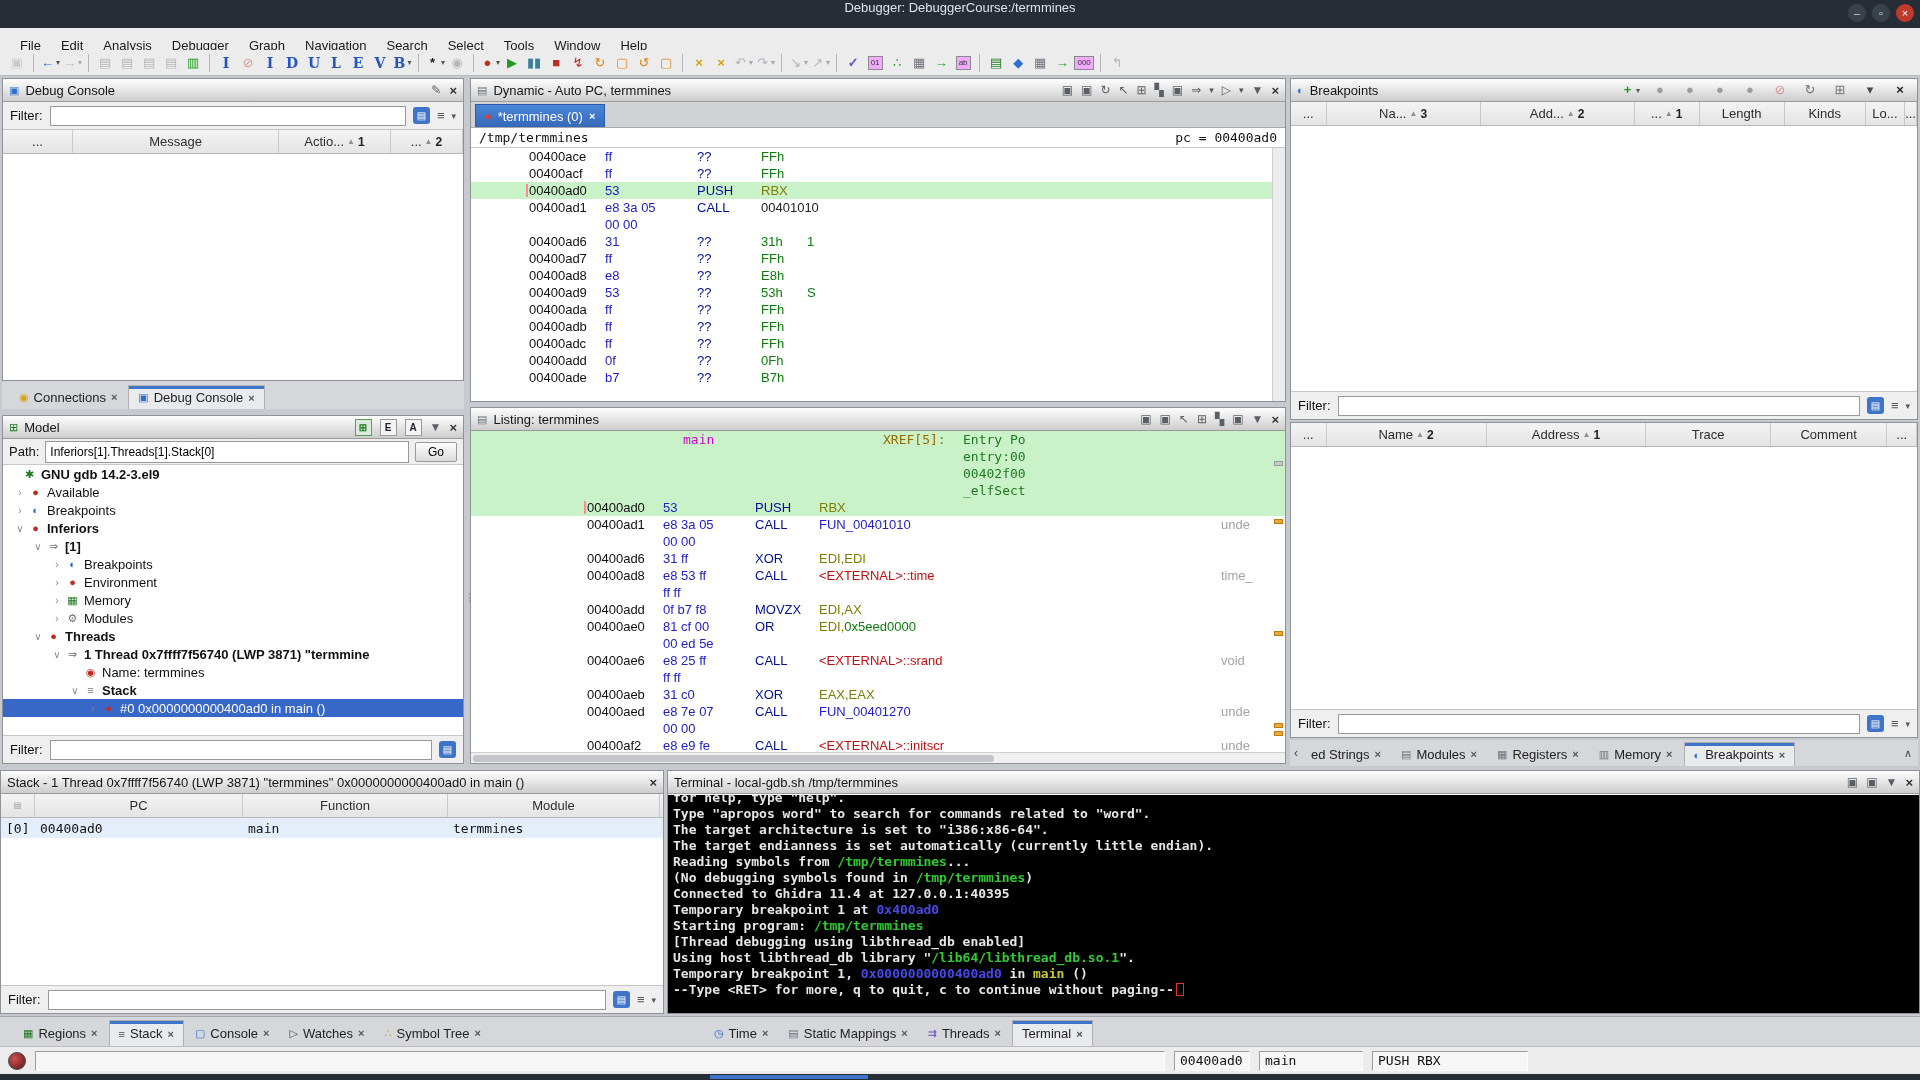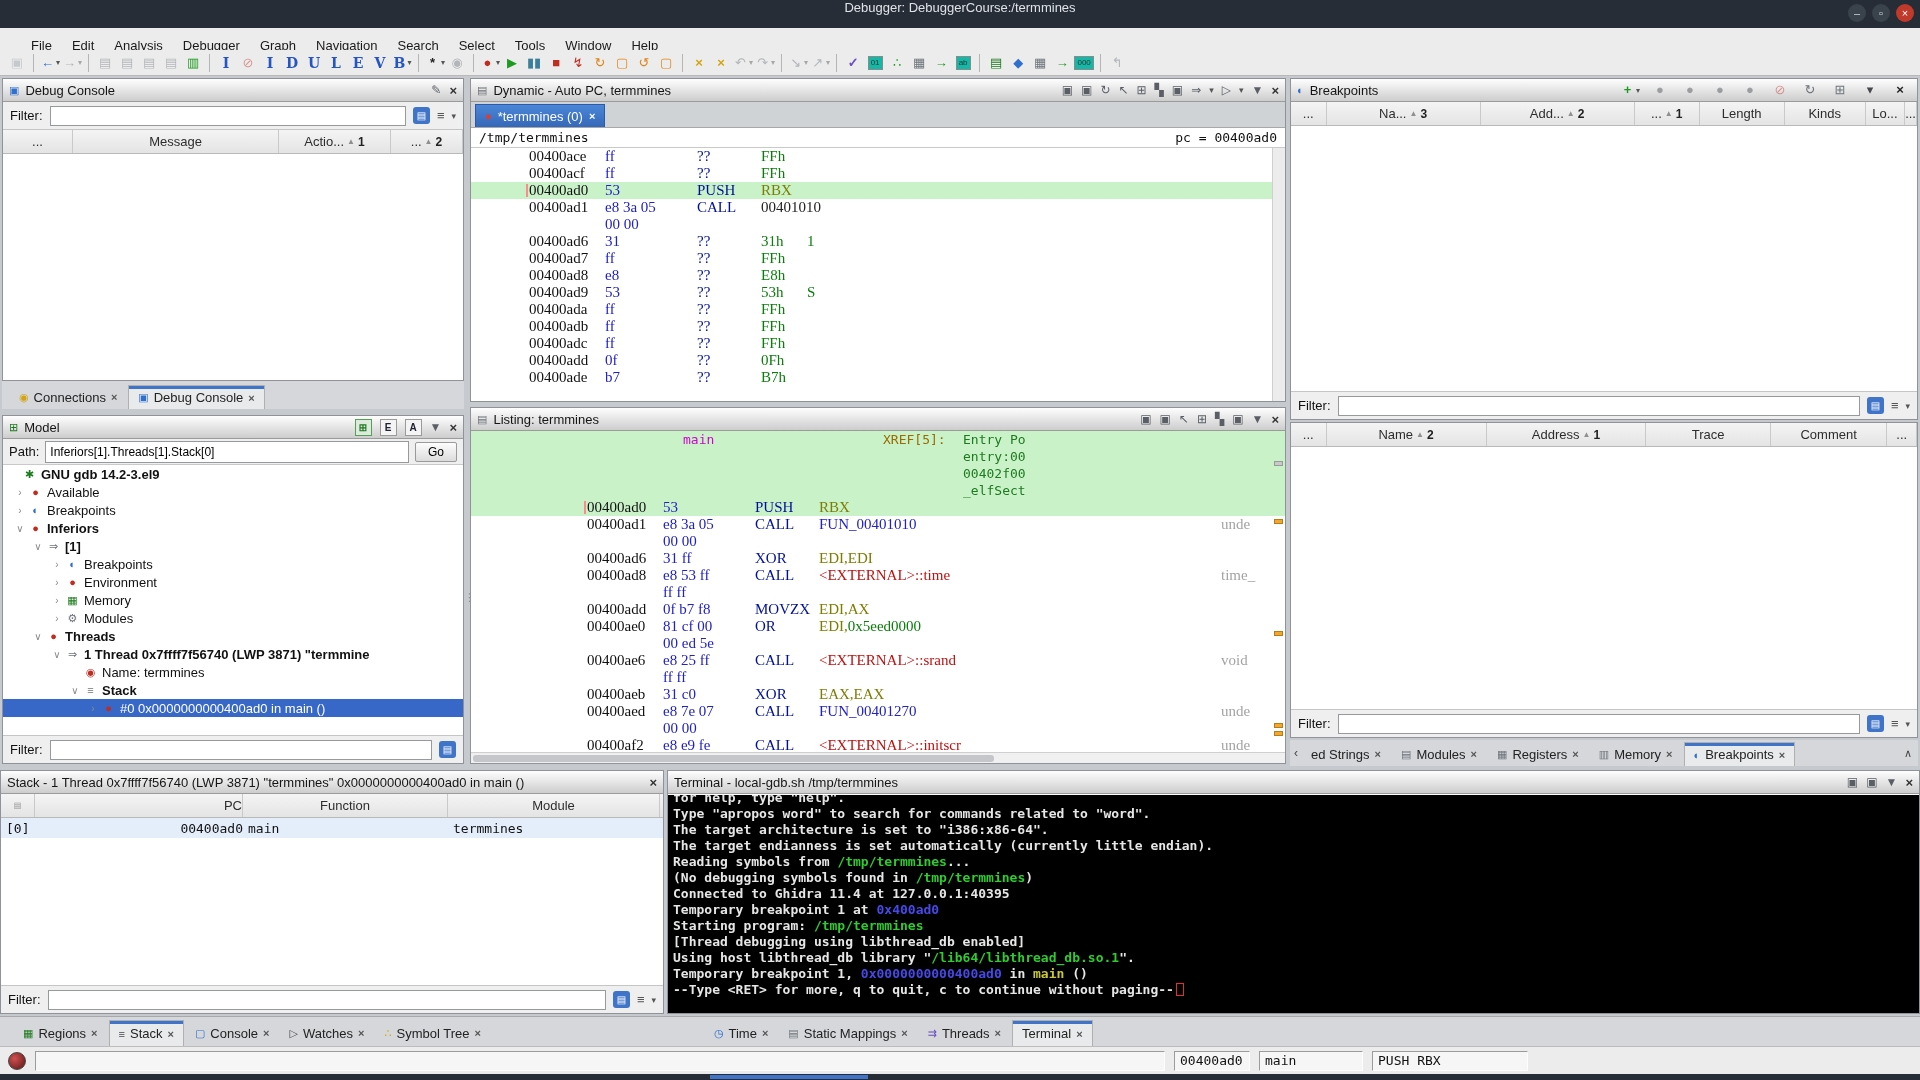--- a/index.html
+++ b/index.html
@@ -9,35 +9,35 @@
   .mono{font-family:"DejaVu Sans Mono",monospace;}
 
   
   .titlebar{position:absolute;left:0;top:0;width:1920px;height:28px;background:#262d36;
             display:flex;justify-content:center;color:#dfe3e8;font-size:13px;}
   .winbtns{position:absolute;right:6px;top:4px;display:flex;gap:6px;}
   .winbtns .wbtn{width:18px;height:18px;border-radius:50%;background:#3a424c;color:#cfd4da;
        font-size:11px;display:flex;align-items:center;justify-content:center;cursor:default;}
   .winbtns .wbtn.close{background:#c0392b;color:#fff;}
   .menubar{position:absolute;left:0;top:28px;width:1920px;height:35px;background:#ececec;
-           border-bottom:1px solid #d0d0d0;display:flex;align-items:center;padding-left:21px;}
+           border-bottom:1px solid #d0d0d0;display:flex;align-items:center;padding-left:10px;}
   .mitem{padding:0 10px;font-size:13px;color:#1a1a1a;height:100%;display:flex;align-items:center;}
   .toolbar{position:absolute;left:0;top:50px;width:1920px;height:26px;background:#ececec;
            border-bottom:1px solid #b9b9b9;display:flex;align-items:center;padding-left:6px;}
   .ti{height:20px;min-width:20px;display:flex;align-items:center;justify-content:center;margin:0 1px;}
   .ti.dim{opacity:.45;}
   .tsep{width:1px;height:18px;background:#b5b5b5;margin:0 5px;}
   .ig{display:inline-block;min-width:15px;text-align:center;font-size:13px;line-height:18px;}
   .dd{font-size:8px;color:#555;margin-left:1px;}
   .bold{font-weight:bold;}
   .g8{color:#9aa0a6;} .g7{color:#6f757c;} .g5{color:#45484d;}
   .blu{color:#2e6fd0;} .red{color:#c12b20;} .grn{color:#1d9b1d;} .org{color:#e0851a;}
   .gold{color:#d4a410;} .pur{color:#6a4fc0;} .dgrn{color:#1e7a1e;} .teal{color:#3c7f9c;} .dk{color:#222;}
   .ltr{font-family:"DejaVu Serif",serif;font-weight:bold;color:#2455c3;font-size:14px;min-width:14px;text-align:center;}
-  .boxg{font-size:8px;border:1px solid #8a8a8a;padding:0 2px;color:#333;background:#14b8a6;line-height:12px;}
+  .boxg{font-size:8px;border:1px solid #8a8a8a;padding:0 2px;color:#333;background:#f0abfc;line-height:12px;}
 
   
   .panel{position:absolute;background:#fff;border:1px solid #8f9399;overflow:hidden;}
   .phdr{height:23px;background:linear-gradient(#fefefe,#cdcdcd);border-bottom:1px solid #9b9b9b;
         display:flex;align-items:center;padding:0 6px;gap:6px;flex:none;}
   .ptitle{font-size:13px;color:#151515;white-space:nowrap;overflow:hidden;}
   .picon{font-size:11px;}
   .hicons{margin-left:auto;display:flex;align-items:center;gap:8px;}
   .hic{font-size:12px;color:#5a5f66;line-height:14px;}
   .hx{font-weight:bold;color:#333;font-size:13px;}
@@ -53,34 +53,34 @@
   .thead{display:flex;background:linear-gradient(#f4f4f4,#e4e4e4);border-bottom:1px solid #b9b9b9;
          height:24px;flex:none;}
   .th{border-right:1px solid #c9c9c9;display:flex;align-items:center;justify-content:center;
       font-size:13px;color:#2d2d2d;gap:3px;overflow:hidden;white-space:nowrap;}
   .td{display:flex;align-items:center;font-size:13px;color:#111;padding-left:5px;
       overflow:hidden;white-space:nowrap;}
   .sorti{font-size:8px;color:#8f8f8f;} .sortn{font-weight:bold;font-size:12px;color:#222;}
   .w12{width:12px;} .w30{width:30px;} .w34{width:34px;} .w36{width:36px;} .w40{width:40px;}
   .w66{width:66px;} .w70{width:70px;} .w72{width:72px;} .w82{width:82px;} .w86{width:86px;}
   .w112{width:112px;} .w118{width:118px;} .w126{width:126px;} .w156{width:156px;} .w162{width:162px;}
-  .w205{width:205px;} .w206{width:206px;} .w208{width:208px;justify-content:flex-end;} .w212{width:212px;}
+  .w205{width:205px;} .w206{width:206px;} .w208{width:208px;} .w212{width:212px;}
   .white{flex:1;background:#fff;}
 
   
   .dtabs{display:flex;align-items:flex-end;gap:2px;padding-left:8px;height:100%;}
   .dtab{height:24px;display:flex;align-items:center;gap:5px;padding:0 9px;font-size:13px;color:#222;
         white-space:nowrap;}
   .dtab.active{background:#e9eaec;border:1px solid #b0b0b0;border-bottom:none;
         box-shadow:inset 0 3px 0 #3f74c8;}
   .ticn{font-size:11px;} .tlab{} .tx{color:#555;font-size:11px;font-weight:bold;}
 
   
-  .arow{position:relative;height:17px;line-height:17px;font-family:Liberation Serif, serif;
-        font-size:15px;white-space:pre;}
+  .arow{position:relative;height:17px;line-height:17px;font-family:Liberation Sans, sans-serif;
+        font-size:13px;white-space:pre;}
   .dynrows .arow{padding-left:58px;}
   .listrows .arow{padding-left:116px;}
   .a{display:inline-block;width:76px;color:#111;}
   .b{display:inline-block;width:92px;color:#2121c8;}
   .m{display:inline-block;width:64px;color:#001099;}
   .k{color:#222;} .g{color:#0a7d0a;} .o{color:#7d7d00;} .fn{color:#2121c8;margin-top:24px;} .ext{color:#c01010;}
   .opw{display:inline-block;width:46px;} .asc{color:#0a7d0a;}
   .cmt{position:absolute;right:18px;width:46px;overflow:hidden;color:#a3a3a3;}
   .hl{background:#c9f2c9;}
   .crs::before{content:"";position:absolute;left:55px;top:2px;bottom:2px;width:2px;background:#ff8a8a;}

